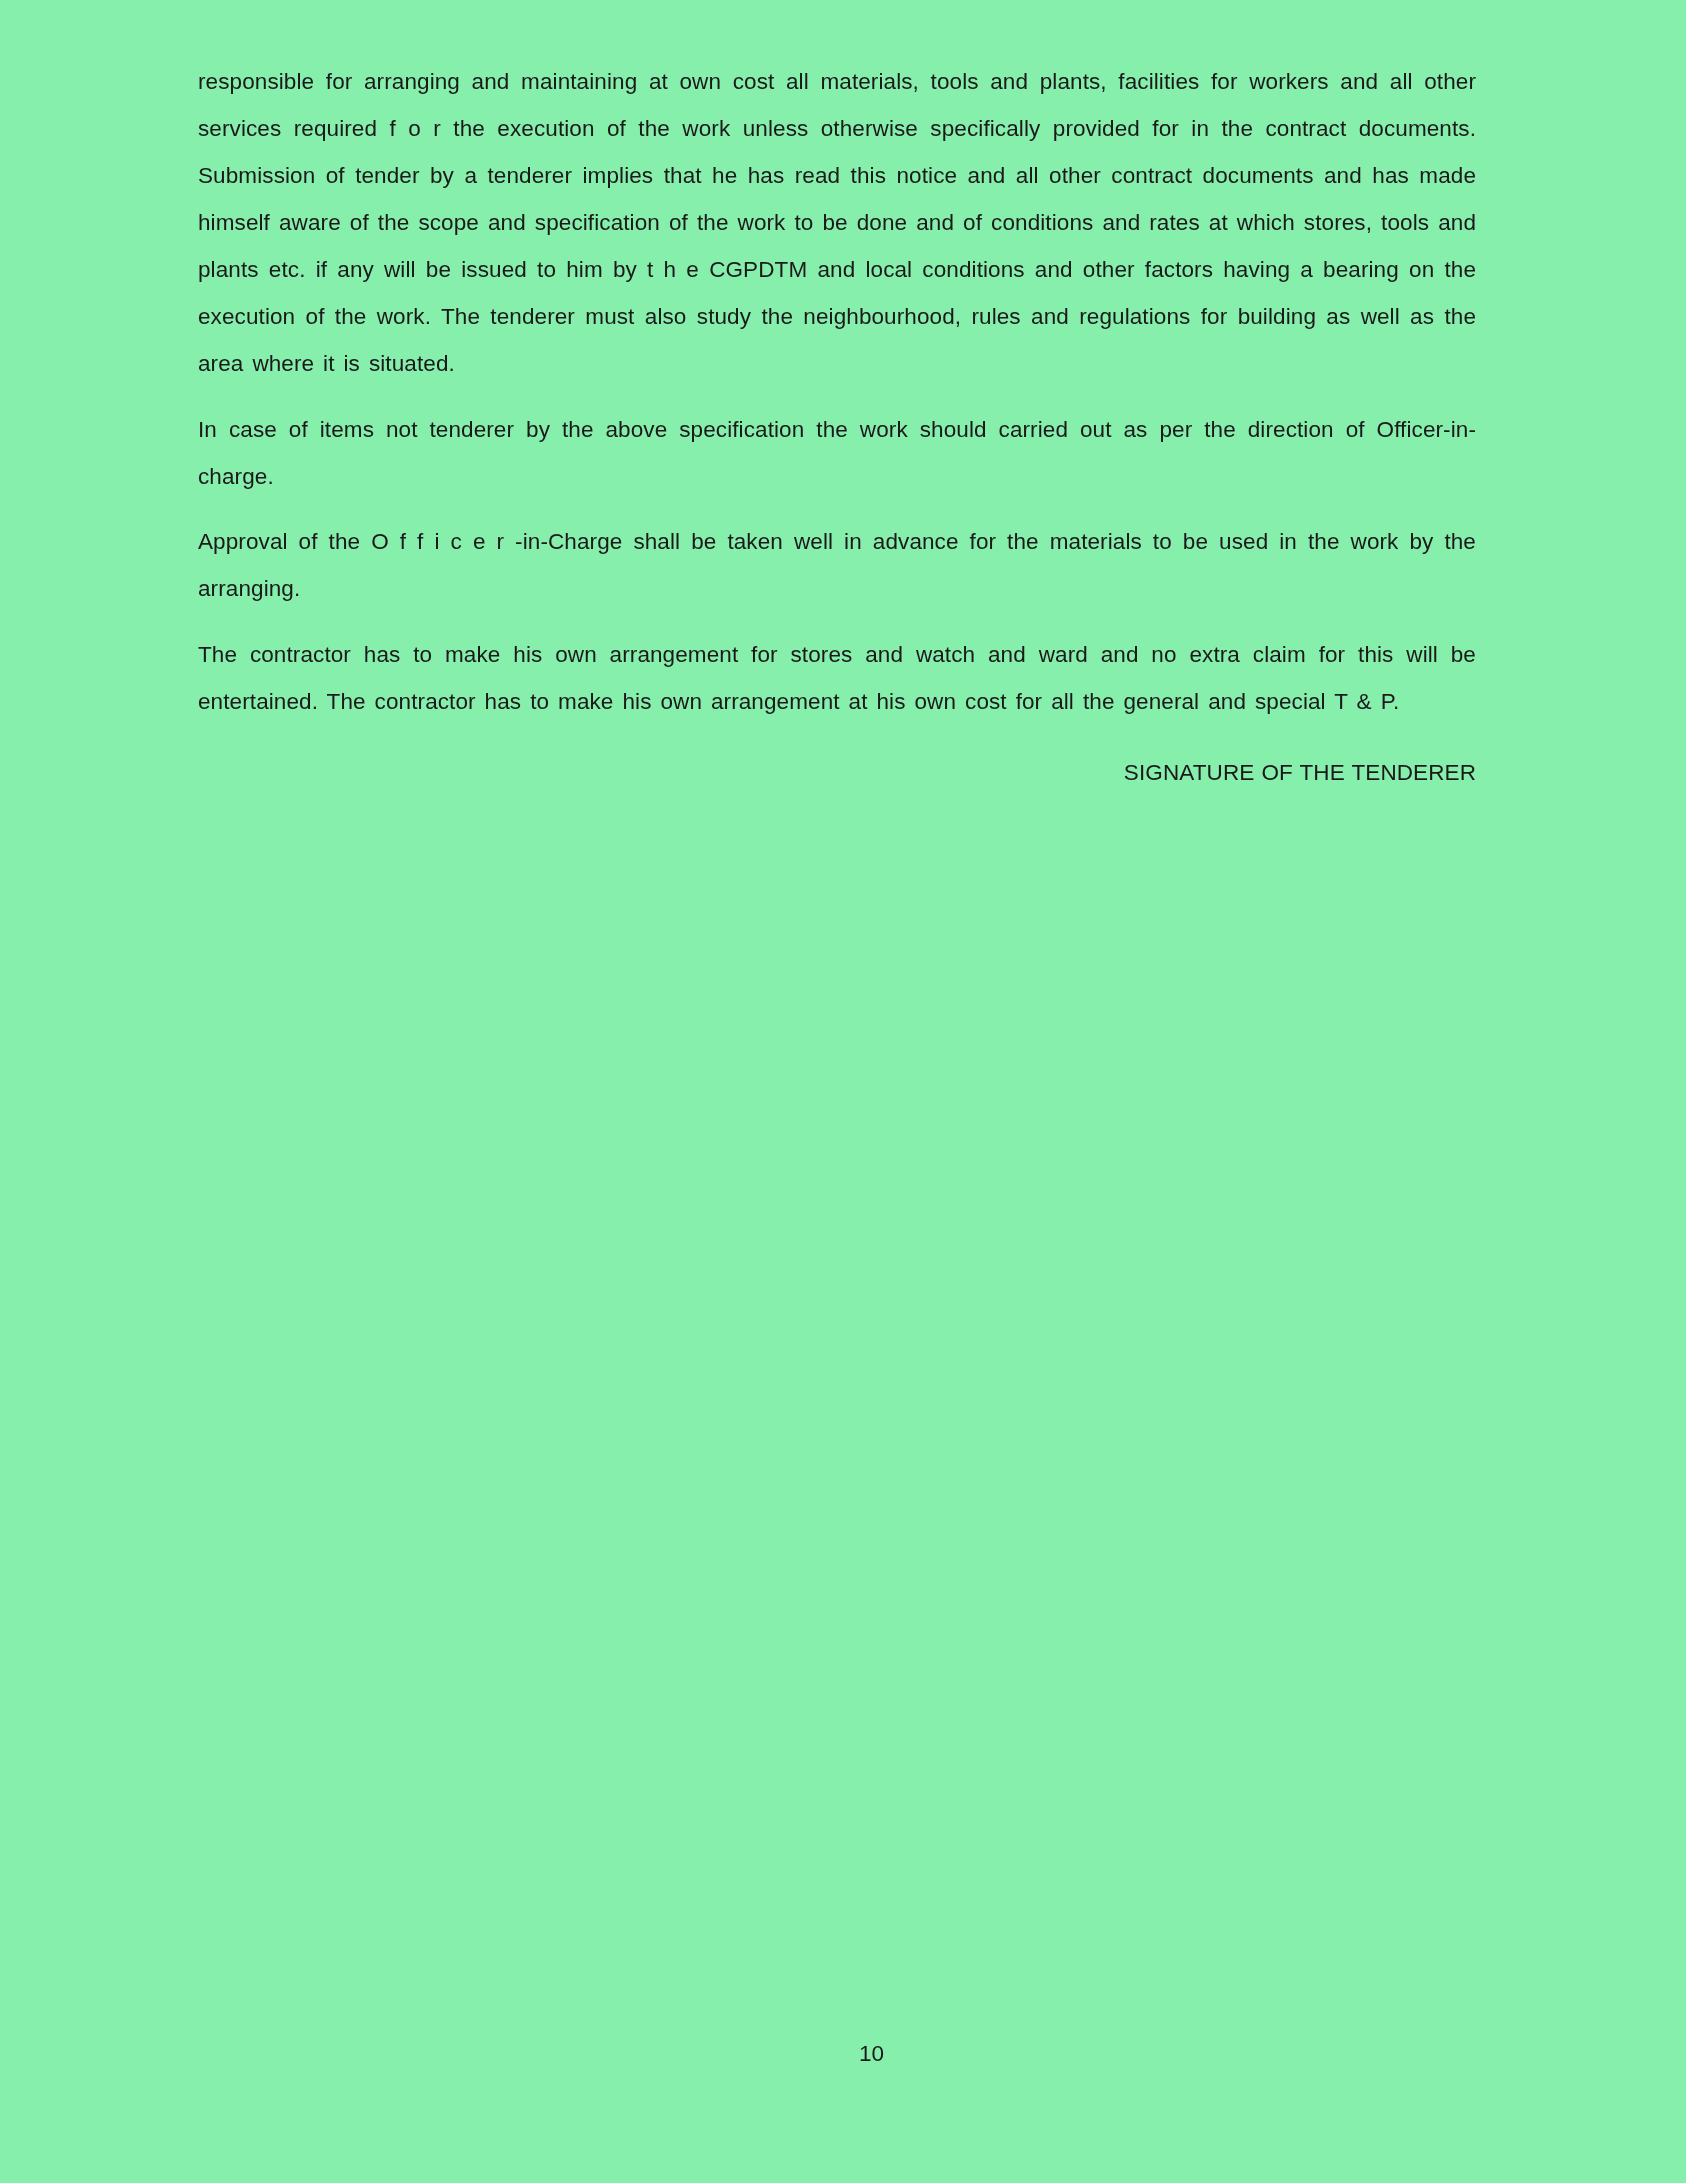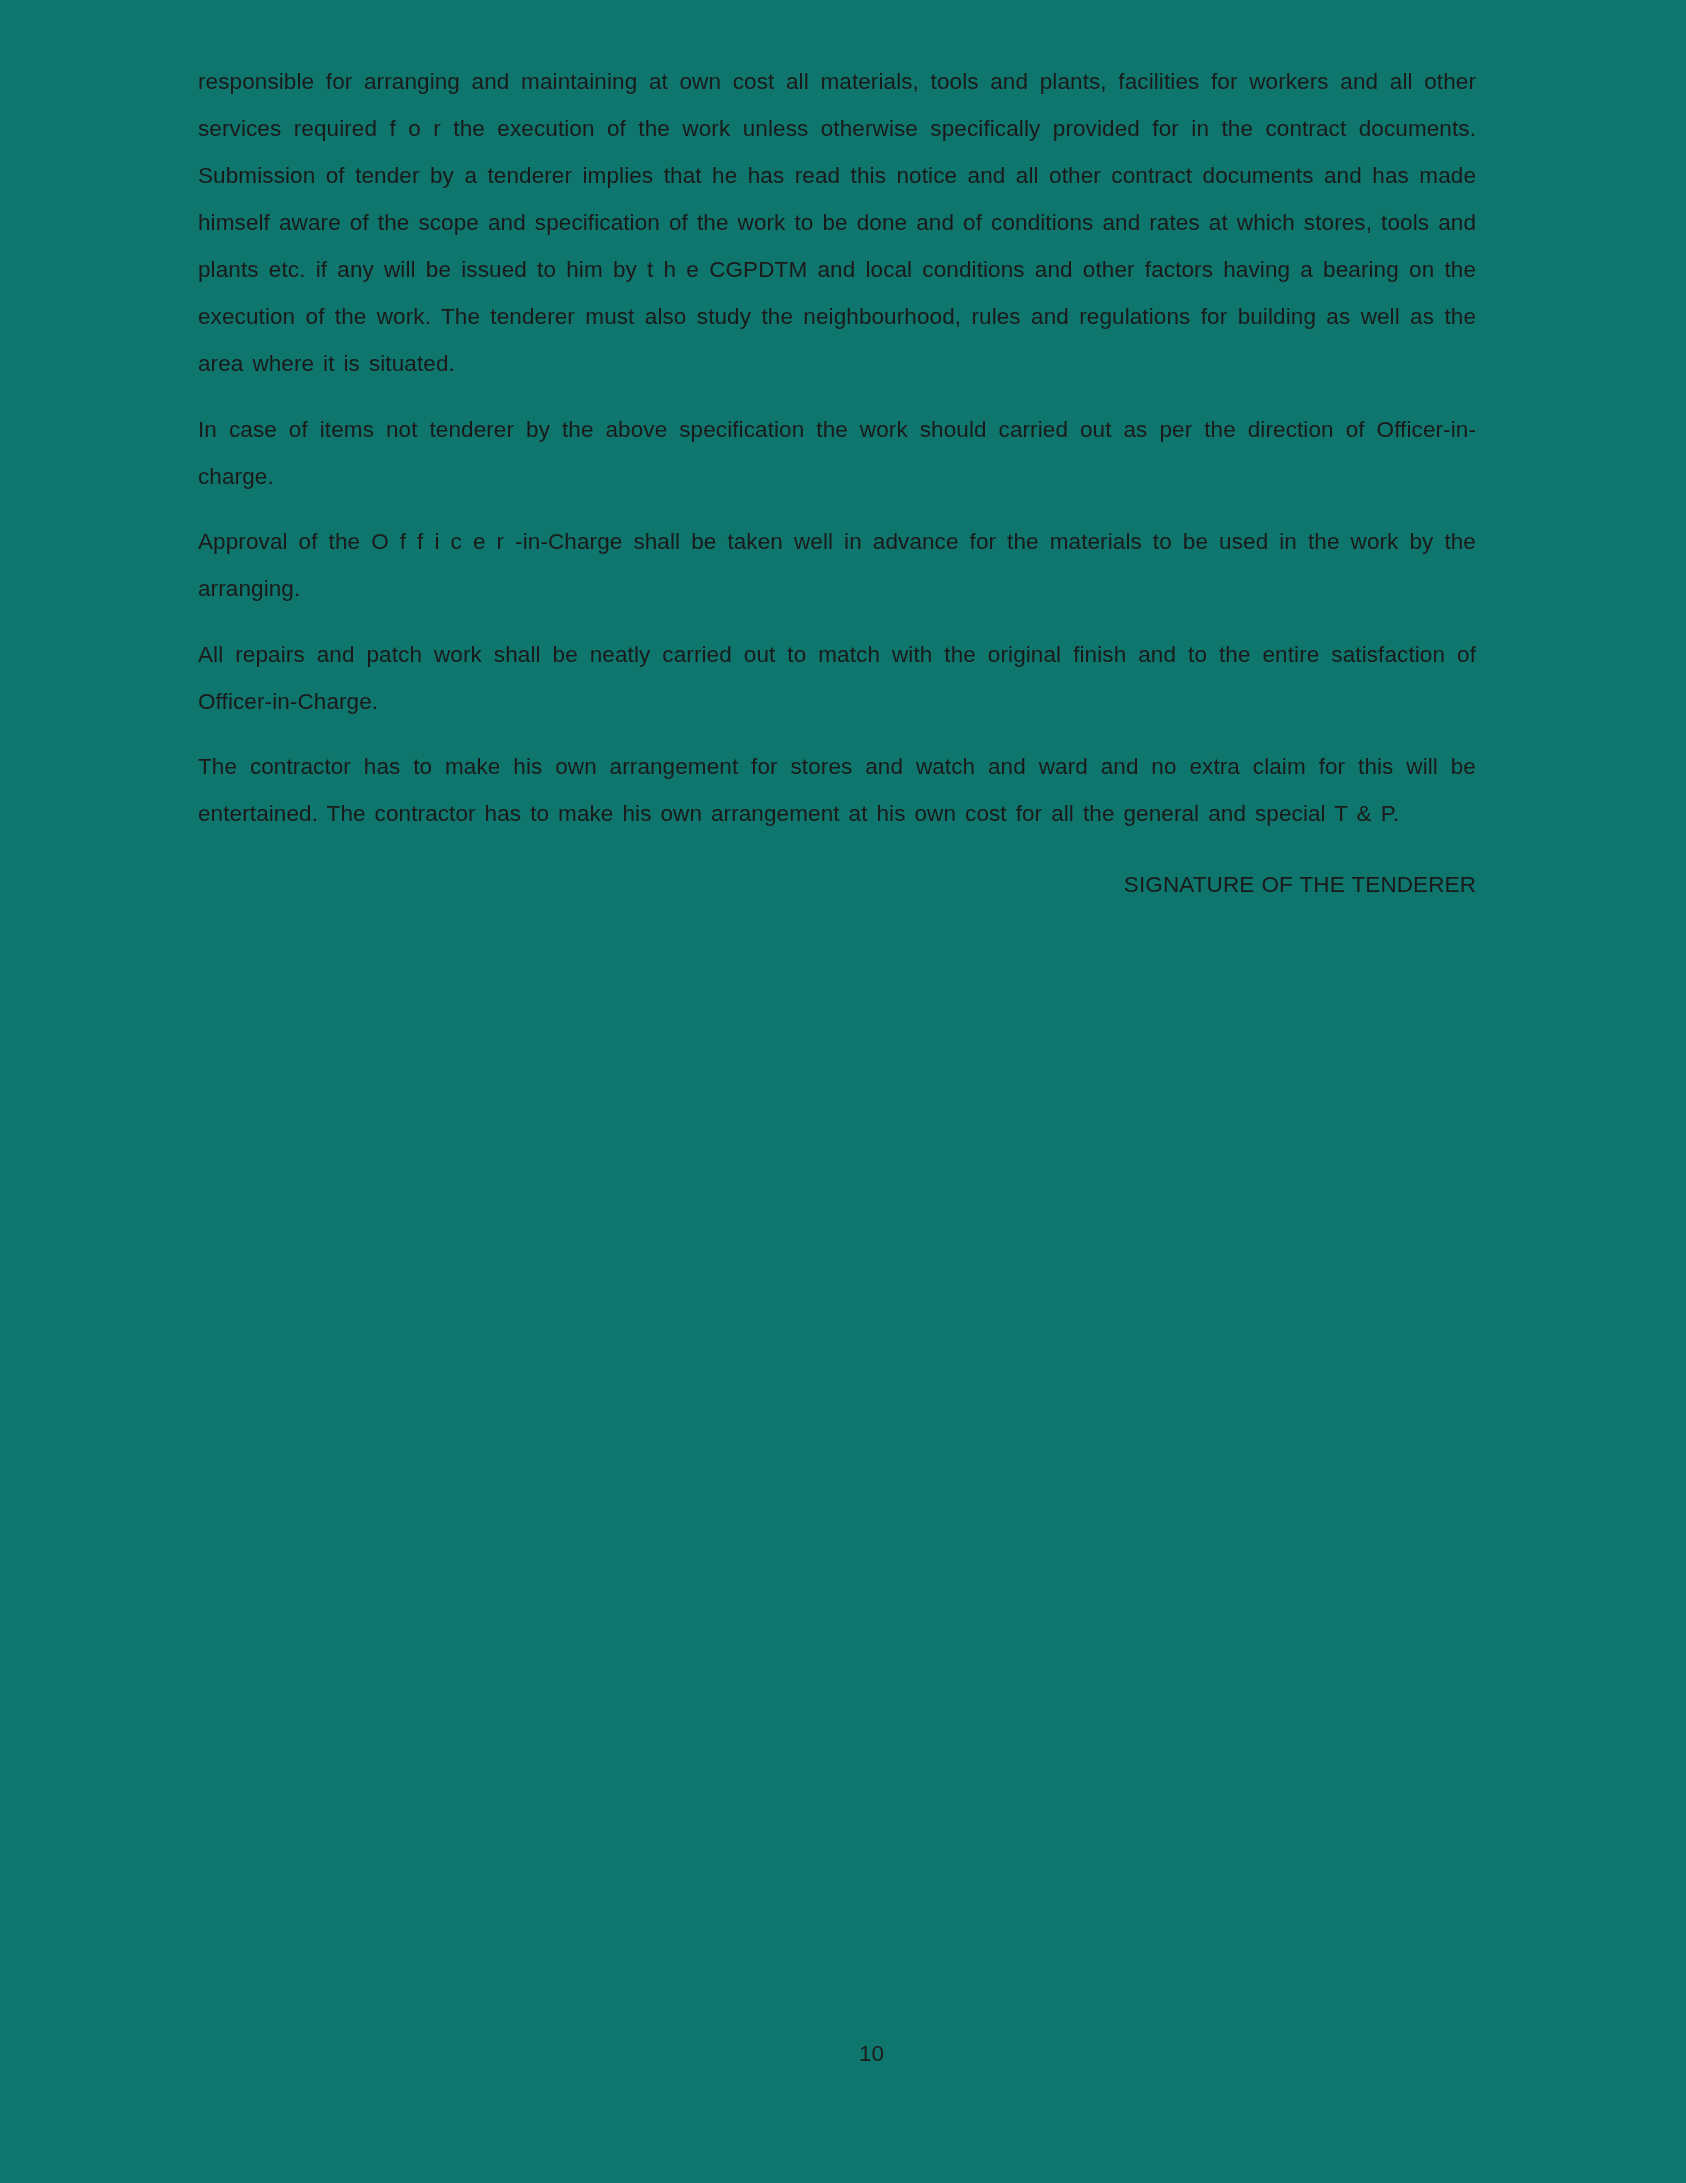--- a/index.html
+++ b/index.html
@@ -4,21 +4,21 @@
 <style>
   html, body {
     margin: 0;
     padding: 0;
     background: #ffffff;
   }
   .page {
     position: relative;
     width: 1687px;
     height: 2183px;
-    background: #0f766e;
+    background: #86efac;
     font-family: "Liberation Sans", "DejaVu Sans", sans-serif;
     color: #1a1a1a;
     box-sizing: border-box;
   }
   .content {
     position: absolute;
     top: 58px;
     left: 198px;
     width: 1278px;
   }
@@ -47,19 +47,18 @@
   }
 </style>
 </head>
 <body>
 
 <div class="page">
   <div class="content">
     <p>responsible for arranging and maintaining at own cost all materials, tools and plants, facilities for workers and all other services required f o r the execution of the work unless otherwise specifically provided for in the contract documents. Submission of tender by a tenderer implies that he has read this notice and all other contract documents and has made himself aware of the scope and specification of the work to be done and of conditions and rates at which stores, tools and plants etc. if any will be issued to him by t h e CGPDTM and local conditions and other factors having a bearing on the execution of the work.  The tenderer must also study the neighbourhood, rules and regulations for building as well as the area where it is situated.</p>
     <p>In case of items not tenderer by the above specification the work should carried out as per the direction of Officer-in-charge.</p>
     <p>Approval of the O f f i c e r -in-Charge shall be taken well in advance for the materials to be used in the work by the arranging.</p>
-    <p>All repairs and patch work shall be neatly carried out to match with the original finish and to the entire satisfaction of Officer-in-Charge.</p>
     <p>The contractor has to make his own arrangement for stores and watch and ward and no extra claim for this will be entertained. The contractor has to make his own arrangement at his own cost for all the general and special T &amp; P.</p>
     <p class="signature">SIGNATURE OF THE TENDERER</p>
   </div>
   <div class="page-number">10</div>
 </div>
 
 
 </body></html>

